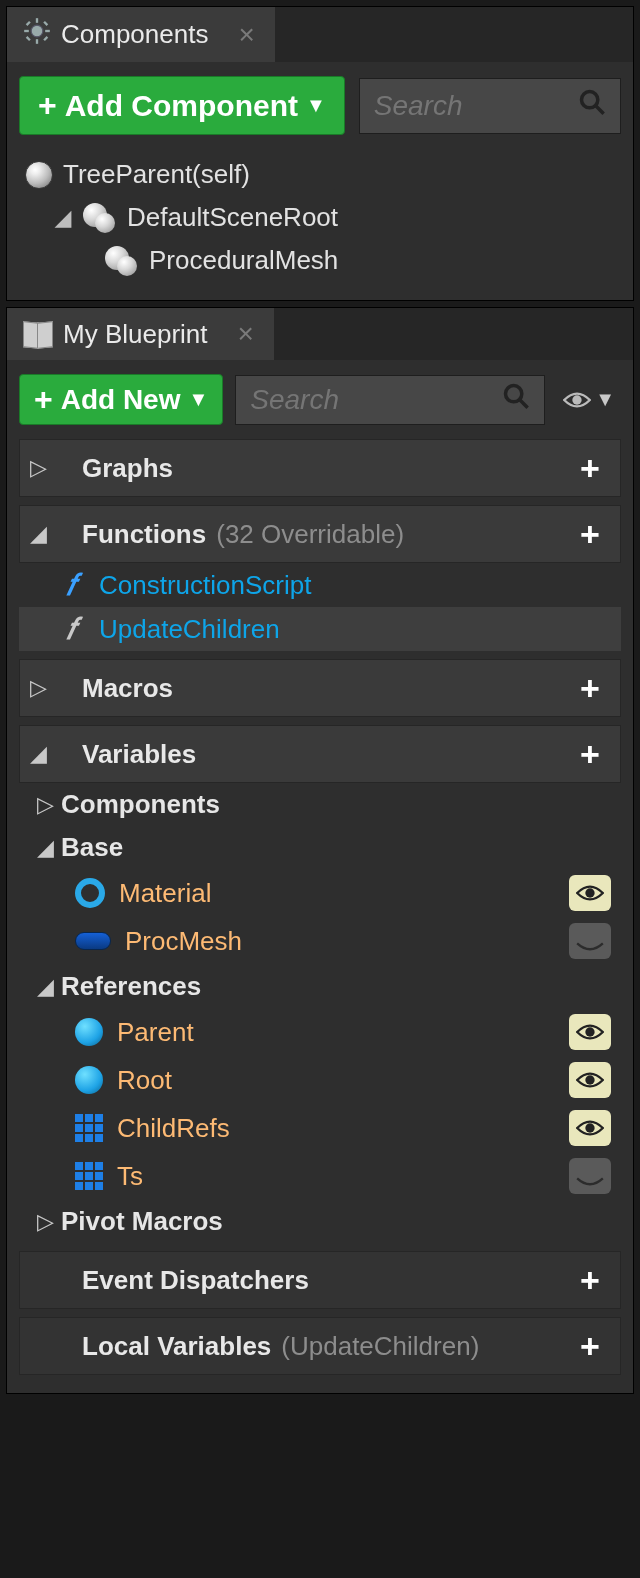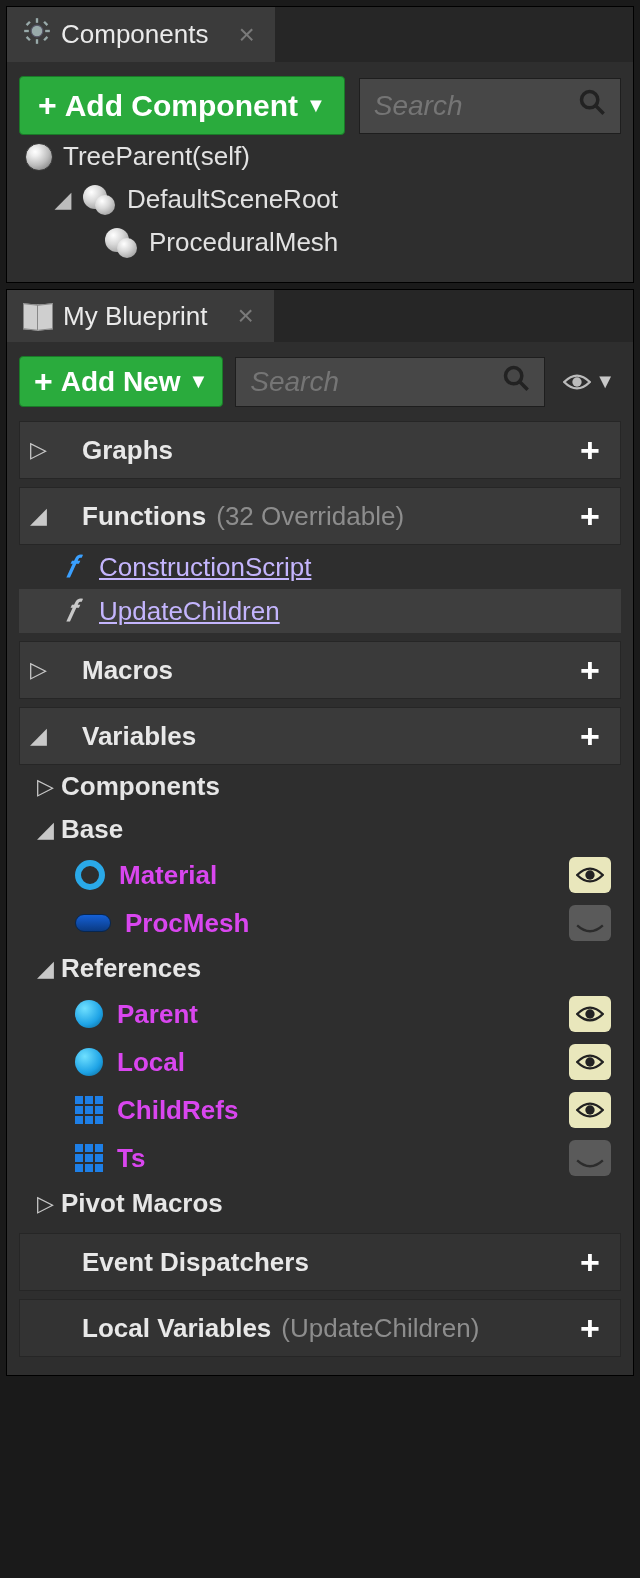--- a/index.html
+++ b/index.html
@@ -19,21 +19,21 @@
   .btn-green .plus { font-weight:900; font-size:32px; }
   .btn-green .chev { font-size:20px; }
 
   .search-box { display:inline-flex; align-items:center; background:#474747; border:1px solid #1e1e1e; border-radius:0; padding:6px 14px; }
   .search-box input { background:transparent; border:none; outline:none; font-size:28px; color:#c8c8c8; font-style:italic; width:100%; }
   .search-box .mag { color:#e8e8e8; font-weight:900; }
 
   .top-row { display:flex; gap:14px; align-items:center; }
   .top-row .search-box { flex:1; height:56px; }
 
-  .tree { }
+  .tree { margin-top:18px; }
   .tree-row { display:flex; align-items:center; gap:10px; padding:6px 0 6px 6px; color:#e2e2e2; cursor:default; }
   .tree-row .tri { color:#bdbdbd; font-size:22px; width:20px; display:inline-block; text-align:center; }
 
   .sphere { width:28px; height:28px; border-radius:50%; background:radial-gradient(circle at 35% 30%, #fff 0%, #eee 18%, #bcbcbc 55%, #6a6a6a 100%); border:1px solid #3a3a3a; display:inline-block; }
   .sphere-pair { position:relative; width:34px; height:30px; display:inline-block; }
   .sphere-pair .a { position:absolute; left:0; top:0; width:24px; height:24px; border-radius:50%; background:radial-gradient(circle at 35% 30%, #fff 0%, #d8d8d8 40%, #888 100%); }
   .sphere-pair .b { position:absolute; left:12px; top:10px; width:20px; height:20px; border-radius:50%; background:radial-gradient(circle at 35% 30%, #fff 0%, #d8d8d8 40%, #888 100%); }
 
   .bp-toolbar { display:flex; gap:12px; align-items:center; padding-bottom:6px; }
   .bp-toolbar .search-box { flex:1; height:50px; }
@@ -44,31 +44,31 @@
   .section-header { display:flex; align-items:center; padding:8px 10px; background:#3a3a3a; margin-top:8px; border:1px solid #262626; }
   .section-header.dark { background:#333333;align-items:center; }
   .section-header .tri { width:24px; display:inline-block; font-size:22px; color:#c8c8c8; }
   .section-header .title { font-weight:700; color:#e8e8e8;margin-left:28px; }
   .section-header .suffix { color:#8d8d8d; font-weight:500; margin-left:10px; }
   .section-header .add-btn { margin-left:auto; color:#fff; font-weight:900; font-size:34px; width:40px; height:40px; display:flex; align-items:center; justify-content:center; cursor:pointer; }
 
   .item-row { display:flex; align-items:center; padding:6px 10px 6px 36px; gap:12px; }
   .item-row.dim { background:#3e3e3e; }
   .item-row .iconbox { width:32px; height:32px; display:flex; align-items:center; justify-content:center; }
-  .item-row .lbl { color:#c4b5fd;text-decoration:underline; }
+  .item-row .lbl { color:#0ea5e9; }
 
   .f-blue { font-weight:700; color:#3aa0ff; font-style:italic; font-size:30px; }
   .f-grey { font-weight:700; color:#c8c8c8; font-style:italic; font-size:30px; }
 
   .sub-header { display:flex; align-items:center; padding:6px 10px 6px 18px; }
   .sub-header .tri { width:24px; font-size:22px; color:#c8c8c8; display:inline-block; }
   .sub-header .title { font-weight:700; color:#e6e6e6; }
 
   .var-row { display:flex; align-items:center; padding:6px 10px 6px 56px; gap:14px; }
-  .var-row .lbl { color:#d946ef;font-weight:bold; }
+  .var-row .lbl { color:#fdba74; }
   .var-row .eye-btn { margin-left:auto; width:42px; height:36px; border-radius:6px; display:flex; align-items:center; justify-content:center; cursor:pointer; }
   .eye-on  { background:#e9e7bc; color:#1b1b1b; }
   .eye-off { background:#5a5a5a; color:#2b2b2b; }
 
   .pill { width:36px; height:18px; border-radius:9px; background:linear-gradient(#1560d6,#0a3a82); border:1px solid #07264f; }
   .ring { width:30px; height:30px; border-radius:50%; border:6px solid #2aa9e8; }
   .ball { width:28px; height:28px; border-radius:50%; background:radial-gradient(circle at 35% 30%, #6fe0ff 0%, #1ea3e6 60%, #0b5f8a 100%); }
   .grid9 { width:28px; height:28px; display:grid; grid-template-columns:repeat(3,1fr); grid-template-rows:repeat(3,1fr); gap:2px; }
   .grid9 span { background:#1e7fe6; }
 
@@ -259,21 +259,21 @@
       <span class="lbl">Parent</span>
       <span class="eye-btn eye-on">
           <svg class="eye" viewBox="0 0 24 16">
             <path d="M1 8 Q12 -3 23 8 Q12 19 1 8 Z" fill="none" stroke="#222" stroke-width="2"></path>
             <circle cx="12" cy="8" r="4" fill="#222"></circle>
           </svg>
         </span>
     </div>
     <div class="var-row">
       <span class="ball"></span>
-      <span class="lbl">Local</span>
+      <span class="lbl">Root</span>
       <span class="eye-btn eye-on">
           <svg class="eye" viewBox="0 0 24 16">
             <path d="M1 8 Q12 -3 23 8 Q12 19 1 8 Z" fill="none" stroke="#222" stroke-width="2"></path>
             <circle cx="12" cy="8" r="4" fill="#222"></circle>
           </svg>
         </span>
     </div>
     <div class="var-row">
       <span class="grid9">
           <span></span>

